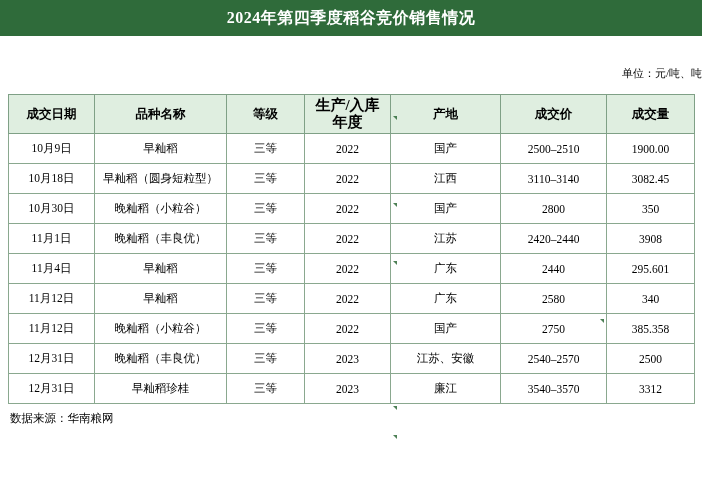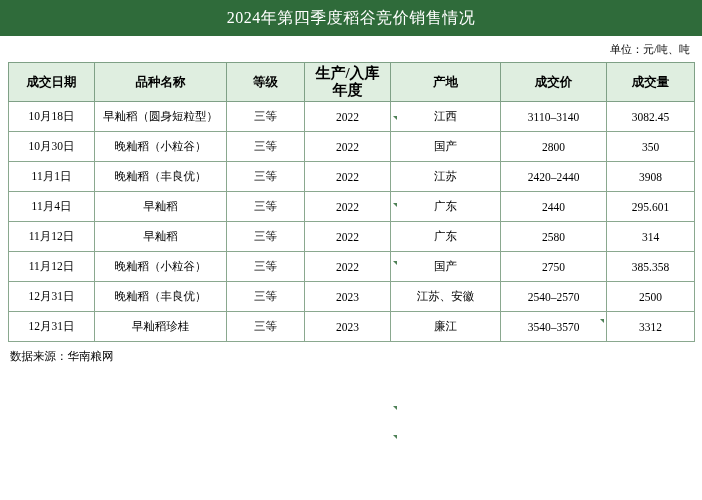--- a/index.html
+++ b/index.html
@@ -24,31 +24,31 @@
     width: 702px;
     height: 36px;
     background: #2f6b3a;
     display: flex;
     align-items: center;
     justify-content: center;
   }
   .title-bar .title-text {
     color: #ffffff;
     font-size: 16px;
-    font-weight: normal;
+    font-weight: bold;
     font-family: "Liberation Serif", serif;
     letter-spacing: 0.5px;
   }
   .unit-row {
-    height: 26px;
+    height: 42px;
     display: flex;
     align-items: center;
     justify-content: flex-end;
-    padding-right: 12px;
     box-sizing: border-box;
+    margin-top: 16px;
   }
   .unit-row .unit-text {
     font-size: 11px;
     color: #000;
     font-family: "Liberation Serif", serif;
   }
   table.grid {
     border-collapse: collapse;
     width: 686px;
     margin-left: 8px;
@@ -138,20 +138,29 @@
           <span class="hdr-two-line">生产/入库</span>
           <span class="hdr-two-line">年度</span>
         </th>
         <th>产地</th>
         <th>成交价</th>
         <th>成交量</th>
       </tr>
     </thead>
     <tbody>
       <tr>
+        <td>10月9日</td>
+        <td>早籼稻</td>
+        <td>三等</td>
+        <td>2022</td>
+        <td>国产</td>
+        <td>2500–2510</td>
+        <td>1900.00</td>
+      </tr>
+      <tr>
         <td>10月18日</td>
         <td>早籼稻（圆身短粒型）</td>
         <td>三等</td>
         <td>2022</td>
         <td>江西</td>
         <td>3110–3140</td>
         <td>3082.45</td>
       </tr>
       <tr>
         <td>10月30日</td>
@@ -180,21 +189,21 @@
         <td>2440</td>
         <td>295.601</td>
       </tr>
       <tr>
         <td>11月12日</td>
         <td>早籼稻</td>
         <td>三等</td>
         <td>2022</td>
         <td>广东</td>
         <td>2580</td>
-        <td>314</td>
+        <td>340</td>
       </tr>
       <tr>
         <td>11月12日</td>
         <td>晚籼稻（小粒谷）</td>
         <td>三等</td>
         <td>2022</td>
         <td>国产</td>
         <td>2750</td>
         <td>385.358</td>
       </tr>

